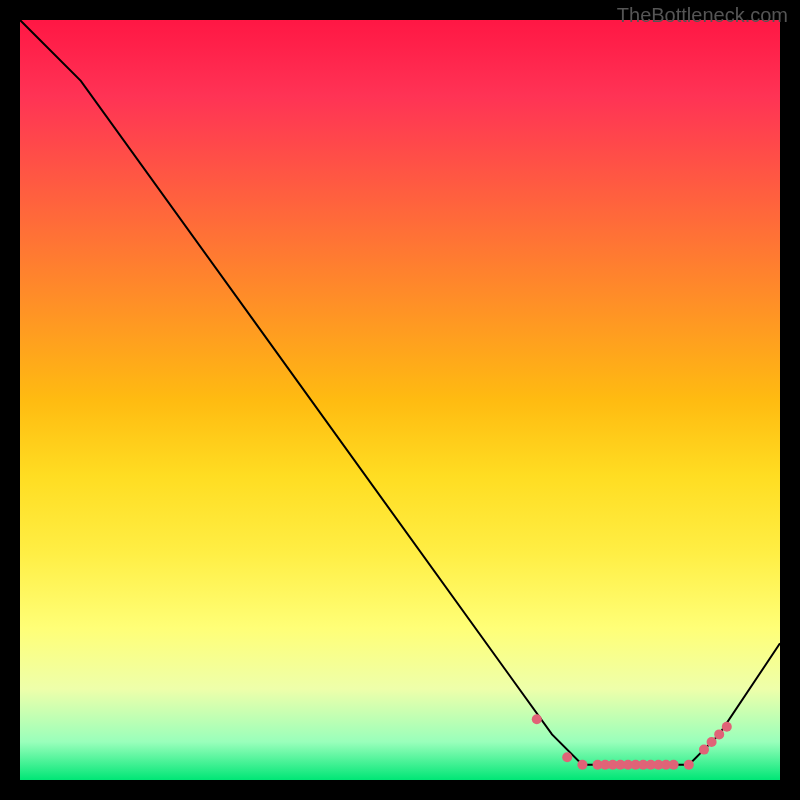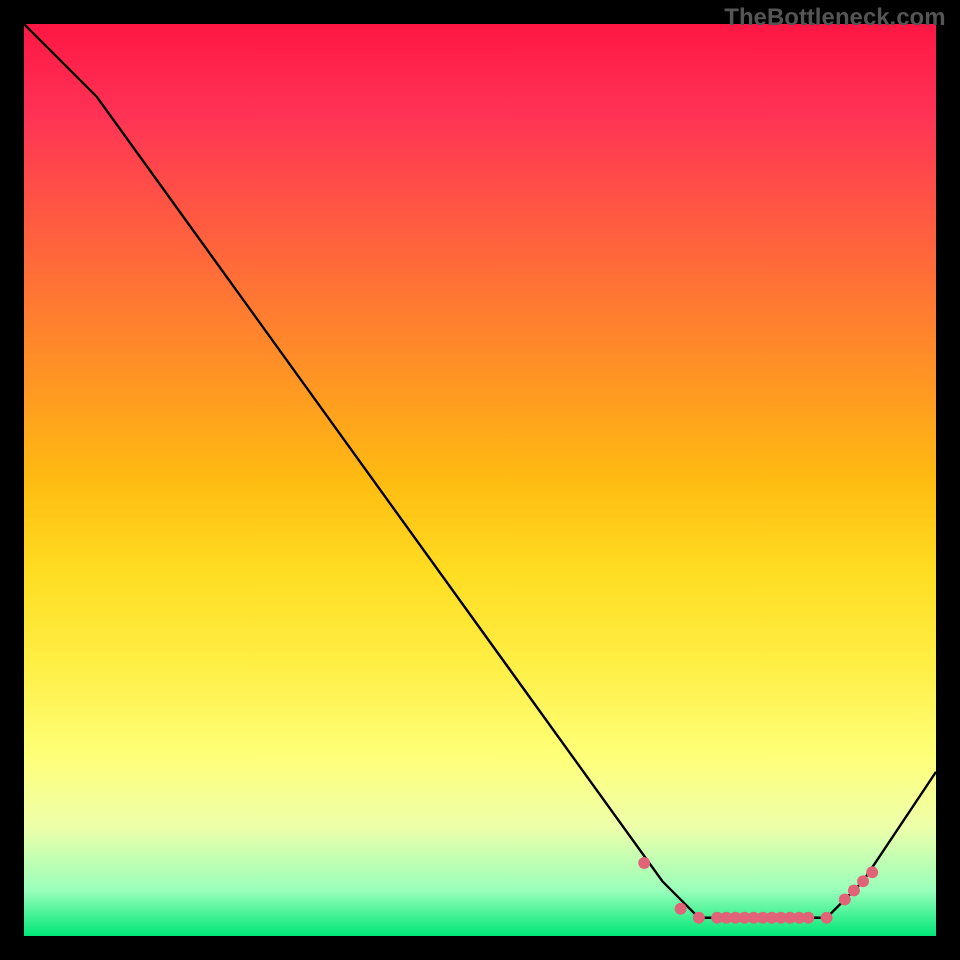--- a/index.html
+++ b/index.html
@@ -9,21 +9,21 @@
     background: #000;
     position: relative;
     font-family: Arial, sans-serif;
   }
   .watermark {
     position: absolute;
     top: 4px;
     right: 12px;
     color: #555;
     font-size: 20px;
-    font-weight: 700;
+    font-weight: 400;
     z-index: 10;
   }
   .plot-area {
     position: absolute;
     left: 20px;
     top: 20px;
     width: 760px;
     height: 760px;
   }
   .gradient-bg {

